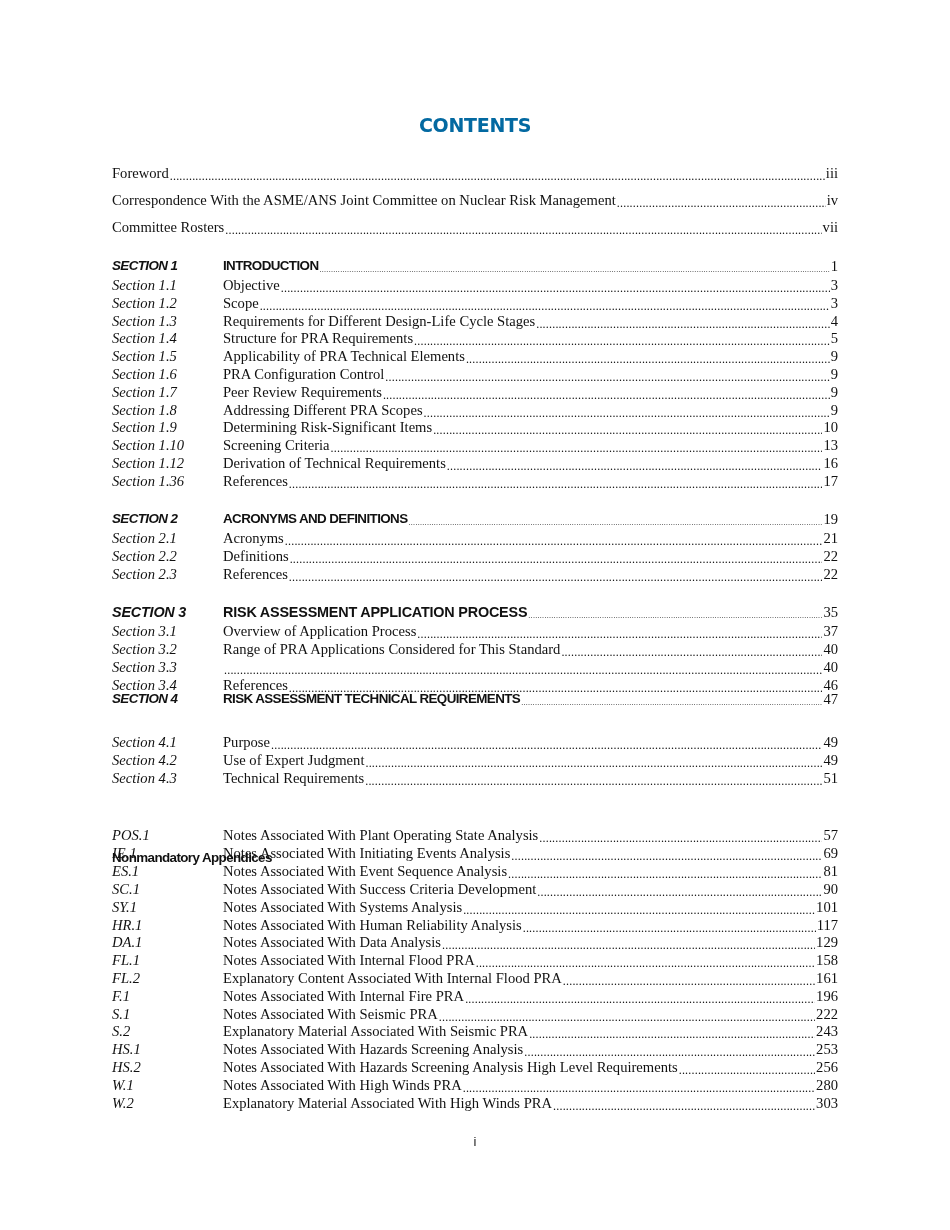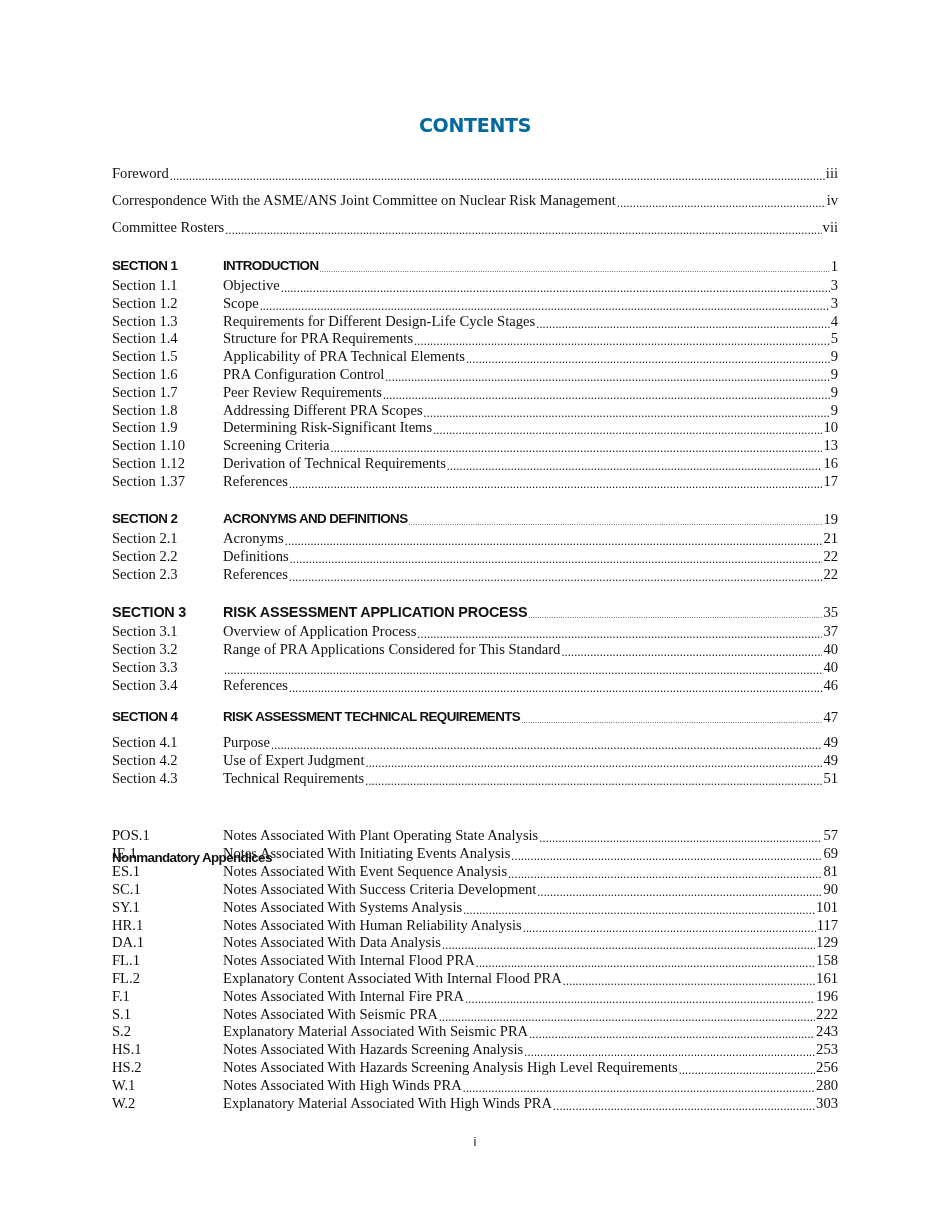--- a/index.html
+++ b/index.html
@@ -9,21 +9,21 @@
     position: absolute; left: 0; right: 0; top: 114px;
     text-align: center; font-family: "DejaVu Sans", sans-serif; font-weight: bold;
     font-size: 19px; letter-spacing: -0.3px; color: #0369a1;
   }
   .row {
     position: absolute; left: 0; width: 726px; height: 18px;
     display: flex; align-items: flex-end;
     font-family: "Liberation Serif", serif; font-size: 14.6px; line-height: 18px;
     white-space: nowrap;
   }
-  .row .num { width: 111px; flex: 0 0 111px; }
+  .row .num { width: 111px; flex: 0 0 111px; font-style: italic; }
   .row .lbl { flex: 0 0 auto; }
   .row .dots {
     flex: 1 1 auto; overflow: hidden; margin: 0 1px;
     position: relative; height: 14px; align-self: auto;
   }
   .row .dots::after {
     content: "....................................................................................................................................................................................................................................................................";
     position: absolute; left: 0; bottom: -3px; letter-spacing: 0.2px; font-size: 12px;
   }
   .row .pg { flex: 0 0 auto; text-align: right; }
@@ -131,21 +131,21 @@
       <span class="dots"></span>
       <span class="pg">13</span>
     </div>
   <div class="row" style="top:454px">
       <span class="num">Section 1.12</span>
       <span class="lbl">Derivation of Technical Requirements</span>
       <span class="dots"></span>
       <span class="pg">16</span>
     </div>
   <div class="row" style="top:472px">
-      <span class="num">Section 1.37</span>
+      <span class="num">Section 1.36</span>
       <span class="lbl">References</span>
       <span class="dots"></span>
       <span class="pg">17</span>
     </div>
 
   <div class="row head" style="top:510px">
     <span class="num">SECTION  2</span>
     <span class="lbl">ACRONYMS AND DEFINITIONS</span>
     <span class="dots"></span>
     <span class="pg">19</span>
@@ -192,21 +192,21 @@
       <span class="dots"></span>
       <span class="pg">40</span>
     </div>
   <div class="row" style="top:676px">
       <span class="num">Section 3.4</span>
       <span class="lbl">References</span>
       <span class="dots"></span>
       <span class="pg">46</span>
     </div>
 
-  <div class="row head" style="top:708px">
+  <div class="row head" style="top:690px">
     <span class="num">SECTION 4</span>
     <span class="lbl">RISK ASSESSMENT TECHNICAL REQUIREMENTS</span>
     <span class="dots"></span>
     <span class="pg">47</span>
   </div>
   <div class="row" style="top:733px">
       <span class="num">Section 4.1</span>
       <span class="lbl">Purpose</span>
       <span class="dots"></span>
       <span class="pg">49</span>

